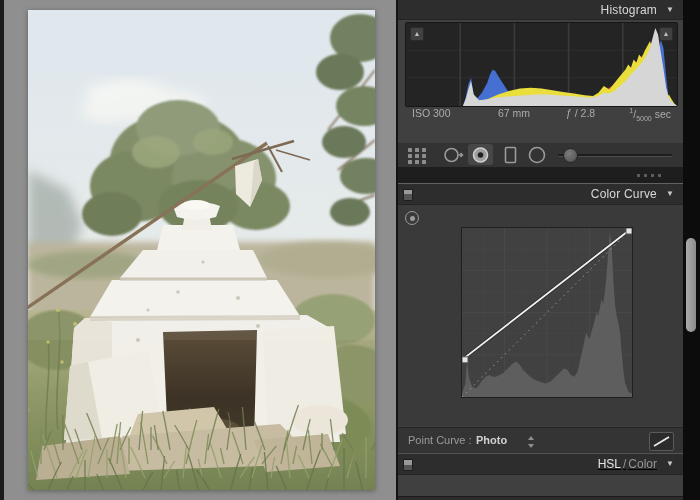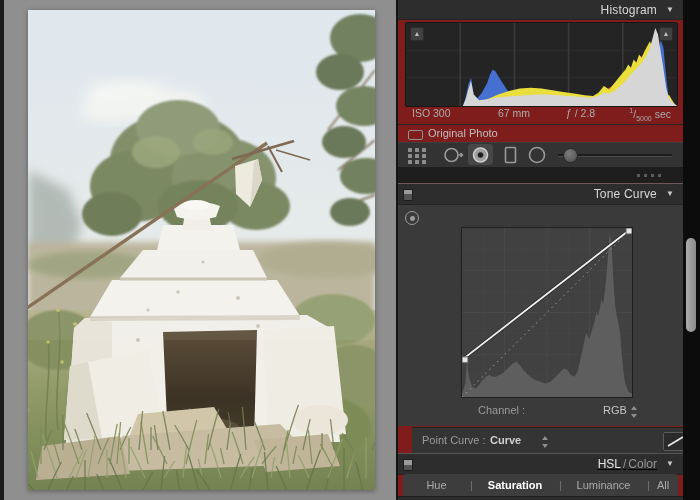--- a/index.html
+++ b/index.html
@@ -9,21 +9,21 @@
   .abs{position:absolute;}
 
   
   #left-edge{left:0;top:0;width:4px;height:500px;background:#1b1b1b;}
   #canvas-area{left:4px;top:0;width:392px;height:500px;background:#8f8f8f;}
   #photo-frame{left:24px;top:10px;width:347px;height:480px;box-shadow:0 1px 5px rgba(0,0,0,.35);background:#dfe5ea;}
   #photo-frame svg{display:block;}
   #canvas-panel-divider{left:396px;top:0;width:2px;height:500px;background:#141414;}
 
   
-  #panel{left:398px;top:0;width:285px;height:500px;background:#7f1d1d;}
+  #panel{left:398px;top:0;width:285px;height:500px;background:#404040;}
   .panel-header{position:absolute;left:0;width:285px;background:#2d2d2d;border-bottom:1px solid #242424;}
   .panel-title{position:absolute;right:26px;top:3px;font-size:12px;color:#d8d8d8;letter-spacing:.2px;}
   .collapse{position:absolute;right:9px;top:5px;font-size:8px;color:#c9c9c9;}
   .mini-panel-icon{position:absolute;left:5px;top:5px;width:8px;height:10px;border:1px solid #1e1e1e;border-radius:1px;
       background:linear-gradient(#9a9a9a 45%,#555 45%);}
 
   
   #hist-header{top:0;height:19px;}
   #hist-box{left:7px;top:22px;width:271px;height:83px;background:#242424;border:1px solid #171717;border-radius:2px;}
   #hist-box svg{position:absolute;left:0;top:0;}
@@ -65,21 +65,21 @@
   #tc-target i{position:absolute;left:3.5px;top:3.5px;width:5px;height:5px;background:#9c9c9c;border-radius:50%;}
   #tc-curvebox{position:absolute;left:63px;top:22px;width:170px;height:169px;background:#414141;border:1px solid #1f1f1f;}
   #tc-row{position:absolute;left:0;top:196px;width:285px;height:20px;font-size:11px;}
   #tc-channel-label{position:absolute;left:80px;top:3px;color:#9b9b9b;}
   #tc-channel-value{position:absolute;left:205px;top:3px;color:#c4c4c4;}
   .stepper{position:absolute;top:5px;width:7px;height:12px;}
   .stepper::before,.stepper::after{content:"";position:absolute;left:0;border-left:3.5px solid transparent;border-right:3.5px solid transparent;}
   .stepper::before{top:0;border-bottom:4px solid #8f8f8f;}
   .stepper::after{bottom:0;border-top:4px solid #8f8f8f;}
   #tc-channel-stepper{left:233px;}
-  #pc-row{left:0;top:427px;width:285px;height:25px;background:#343434;border-top:1px solid #232323;border-bottom:1px solid #232323;margin-left:14px;}
+  #pc-row{left:0;top:427px;width:285px;height:25px;background:#343434;border-top:1px solid #232323;border-bottom:1px solid #232323;}
   #pc-label{position:absolute;left:10px;top:6px;font-size:11px;color:#9b9b9b;}
   #pc-value{position:absolute;left:78px;top:6px;font-size:11px;color:#d0d0d0;font-weight:bold;}
   #pc-stepper{left:130px;top:8px;}
   #pc-edit-btn{position:absolute;right:9px;top:4px;width:23px;height:17px;background:#2b2b2b;border:1px solid #5a5a5a;border-radius:2px;}
 
   
   #hsl-header{top:453px;height:20px;border-top:1px solid #555;}
   #hsl-title{position:absolute;right:26px;top:3px;font-size:12px;text-decoration:underline;}
   #hsl-primary{color:#e3e3e3;} #hsl-div{color:#949494;padding:0 2px;} #hsl-secondary{color:#949494;}
   #hsl-tabs{position:absolute;left:5px;top:474px;width:275px;height:22px;background:#3d3d3d;border-radius:4px 4px 0 0;
@@ -354,24 +354,20 @@
       </svg>
     <div id="clip-shadows" class="clip-btn">▲</div>
     <div id="clip-highlights" class="clip-btn">▲</div>
   </div>
   <div id="meta-row" class="abs">
     <span id="meta-iso">ISO 300</span>
     <span id="meta-focal">67 mm</span>
     <span id="meta-aperture">ƒ / 2.8</span>
     <span id="meta-shutter"><sup>1</sup>/<sub>5000</sub>&nbsp;<span>sec</span></span>
   </div>
-  <div id="orig-row" class="abs">
-    <span id="orig-icon"></span>
-    <span id="orig-label">Original Photo</span>
-  </div>
 
   <div id="toolstrip" class="abs">
     <div id="tool-grid" class="tool">
       <i style="left:1px;top:5px"></i>
         <i style="left:8px;top:5px"></i>
         <i style="left:15px;top:5px"></i>
       <i style="left:1px;top:11px"></i>
         <i style="left:8px;top:11px"></i>
         <i style="left:15px;top:11px"></i>
       <i style="left:1px;top:17px"></i>
@@ -412,21 +408,21 @@
         <i></i>
         <i></i>
         <i></i>
         <i></i>
       </div>
   </div>
   <div id="tc-topline" class="abs"></div>
 
   <div id="tc-header" class="panel-header">
     <span class="mini-panel-icon"></span>
-    <span class="panel-title">Tone Curve</span>
+    <span class="panel-title">Color Curve</span>
     <span class="collapse">▼</span>
   </div>
   <div id="tc-body" class="abs">
     <div id="tc-target">
         <i></i>
       </div>
     <div id="tc-curvebox">
       <svg id="tc-svg" width="170" height="169" viewBox="0 0 170 169" preserveAspectRatio="none">
           <line x1="21.25" y1="0" x2="21.25" y2="169" stroke="#4a4a4a" stroke-width="0.5"></line>
           <line x1="0" y1="21.125" x2="170" y2="21.125" stroke="#4a4a4a" stroke-width="0.5"></line>
@@ -443,49 +439,35 @@
           <line x1="148.75" y1="0" x2="148.75" y2="169" stroke="#4a4a4a" stroke-width="0.5"></line>
           <line x1="0" y1="147.875" x2="170" y2="147.875" stroke="#4a4a4a" stroke-width="0.5"></line>
           <polygon points="0,169 0,165.62 3.4,155.48 5.1,131.82 6.8,148.72 10.2,158.86 13.6,160.55 17,157.17 20.4,152.1 23.8,148.72 27.2,147.03 30.599999999999998,148.72 34,148.72 37.4,147.03 40.8,145.34 45.900000000000006,140.27 51,135.2 54.4,133.51 57.800000000000004,136.89 61.199999999999996,141.96 64.6,145.34 68,148.72 73.1,152.1 78.2,153.79 83.3,155.48 88.4,153.79 93.50000000000001,148.72 98.6,143.65 102,140.27 105.4,141.96 108.8,147.03 112.2,148.72 115.60000000000001,143.65 118.99999999999999,128.44 122.39999999999999,113.22999999999999 124.1,104.78 125.8,108.16 127.5,111.53999999999999 129.2,104.78 132.6,92.95 134.3,84.5 136,87.88000000000001 137.70000000000002,81.11999999999999 139.4,70.98 141.1,76.05 142.79999999999998,64.22 144.5,47.32000000000001 146.2,25.349999999999994 147.9,5.069999999999993 149.6,16.900000000000006 151.3,50.7 153,76.05 154.70000000000002,87.88000000000001 156.4,94.64 158.1,104.78 159.79999999999998,126.75 161.5,143.65 163.2,155.48 166.6,163.93 170,165.62 170,169" fill="#5e5e5e"></polygon>
           <line x1="0" y1="169" x2="170" y2="0" stroke="#9b9b9b" stroke-width="1" stroke-dasharray="1.5 4"></line>
           <line x1="0" y1="131.82" x2="170" y2="0" stroke="#1e1e1e" stroke-width="3.4" opacity="0.6"></line>
           <line x1="0" y1="131.82" x2="170" y2="0" stroke="#f2f2f2" stroke-width="1.8"></line>
           <rect x="0" y="128.82" width="6" height="6" fill="#e6e6e6" stroke="#555" stroke-width="1"></rect>
           <rect x="164" y="0" width="6" height="6" fill="#e6e6e6" stroke="#555" stroke-width="1"></rect>
         </svg>
     </div>
-    <div id="tc-row">
-      <span id="tc-channel-label">Channel :</span>
-      <span id="tc-channel-value">RGB</span>
-      <span id="tc-channel-stepper" class="stepper"></span>
-    </div>
   </div>
   <div id="pc-row" class="abs">
     <span id="pc-label">Point Curve :</span>
-    <span id="pc-value">Curve</span>
+    <span id="pc-value">Photo</span>
     <span id="pc-stepper" class="stepper"></span>
     <span id="pc-edit-btn">
       <svg width="23" height="17">
           <path d="M4,13 L19,4" stroke="#e8e8e8" stroke-width="1.8"></path>
         </svg>
     </span>
   </div>
 
   <div id="hsl-header" class="panel-header">
     <span class="mini-panel-icon"></span>
     <span id="hsl-title"><span id="hsl-primary">HSL</span><span id="hsl-div">/</span><span id="hsl-secondary">Color</span></span>
     <span class="collapse">▼</span>
   </div>
-  <div id="hsl-tabs">
-    <span class="tab">Hue</span>
-    <span class="tab-sep">|</span>
-    <span class="tab active">Saturation</span>
-    <span class="tab-sep">|</span>
-    <span class="tab">Luminance</span>
-    <span class="tab-sep">|</span>
-    <span class="tab">All</span>
-  </div>
   <div id="panel-bottom" class="abs"></div>
 </div>
 
 <div id="scroll-strip" class="abs">
   <div id="scroll-thumb"></div>
 </div>
 
 </body></html>

